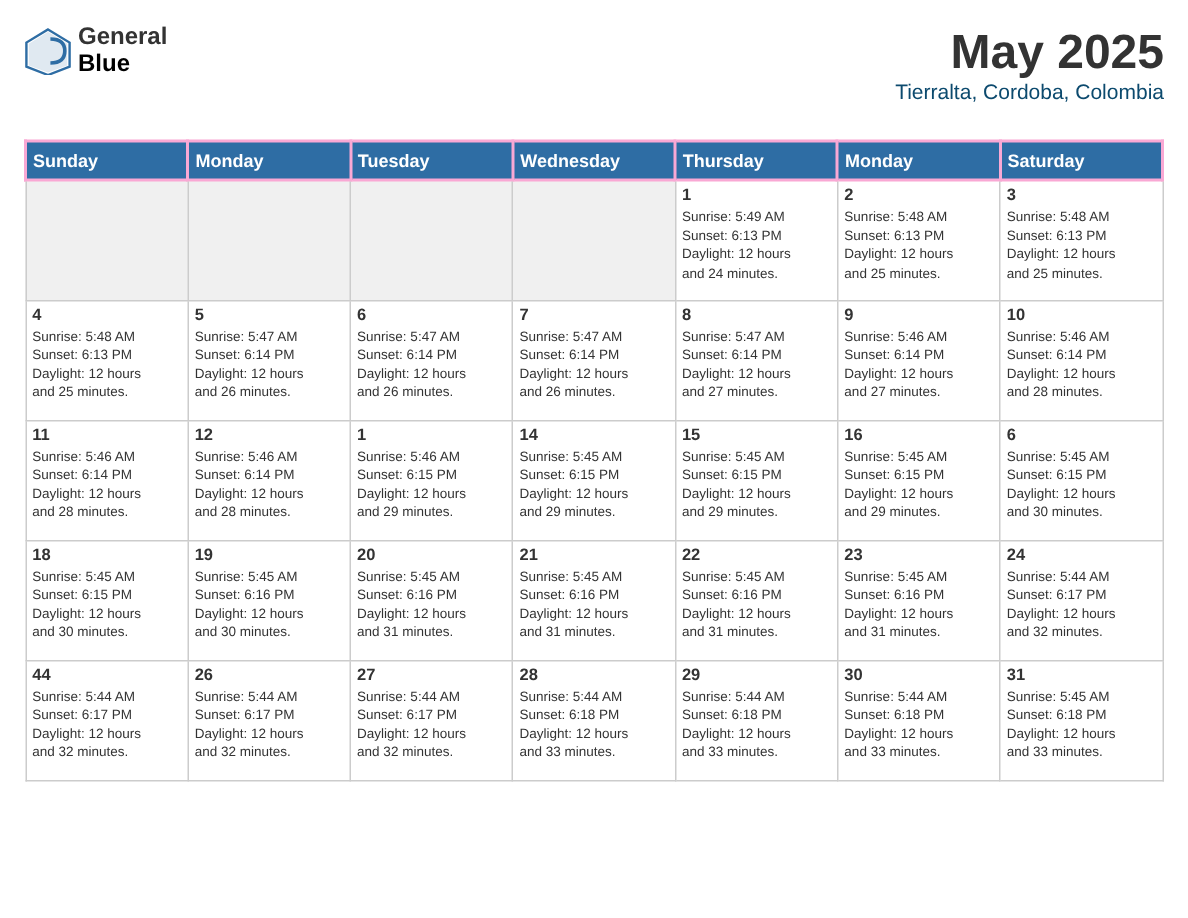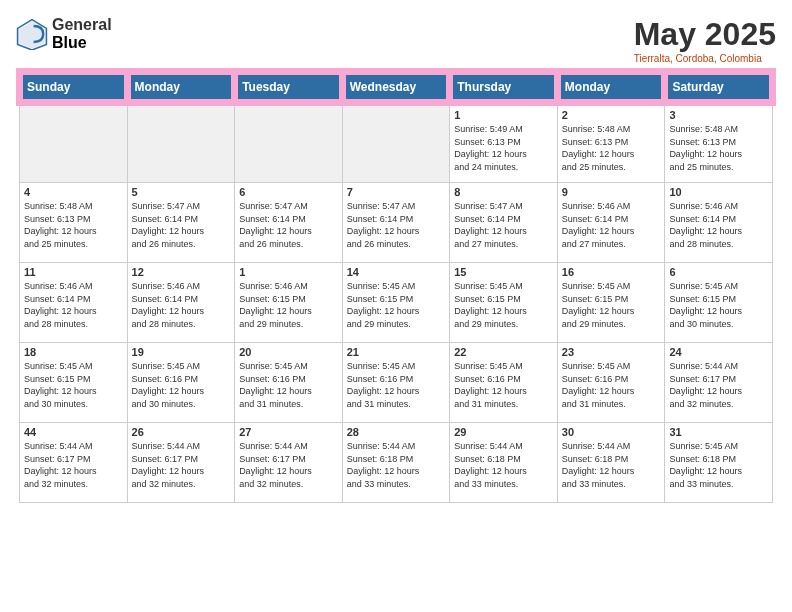--- a/index.html
+++ b/index.html
@@ -7,21 +7,21 @@
       font-family: Arial, sans-serif;
       background: #fff;
       width: 792px;
       min-height: 612px;
       padding: 16px;
     }
     .header {
       display: flex;
       justify-content: space-between;
       align-items: flex-start;
-      margin-bottom: 4px;
+      margin-bottom: 24px;
     }
     .logo {
       display: flex;
       align-items: center;
       gap: 4px;
     }
     .logo-text {
       display: flex;
       flex-direction: column;
       line-height: 1.1;
@@ -34,44 +34,44 @@
     .logo-blue {
       font-size: 16px;
       font-weight: bold;
       color: #000000;
     }
     .logo-icon {
       width: 32px;
       height: 32px;
     }
     .title-block {
-      text-align: left;
+      text-align: right;
     }
     .month-year {
       font-size: 32px;
       font-weight: bold;
       color: #333;
     }
     .location {
-      font-size: 10px;
-      color: #c2410c;
+      font-size: 14px;
+      color: #0c4a6e;
     }
     table {
       width: 100%;
       border-collapse: collapse;
       table-layout: fixed;
     }
     thead tr th {
       background-color: #2e6da4;
       color: #fff;
       font-size: 12px;
       font-weight: bold;
       padding: 5px 4px;
       text-align: left;
-      border: 7px solid #f9a8d4;
+      border: 2px solid #f9a8d4;
     }
     tbody tr td {
       border: 1px solid #ccc;
       vertical-align: top;
       padding: 3px 4px;
       font-size: 9.5px;
       color: #333;
       height: 80px;
       background: #fff;
     }

